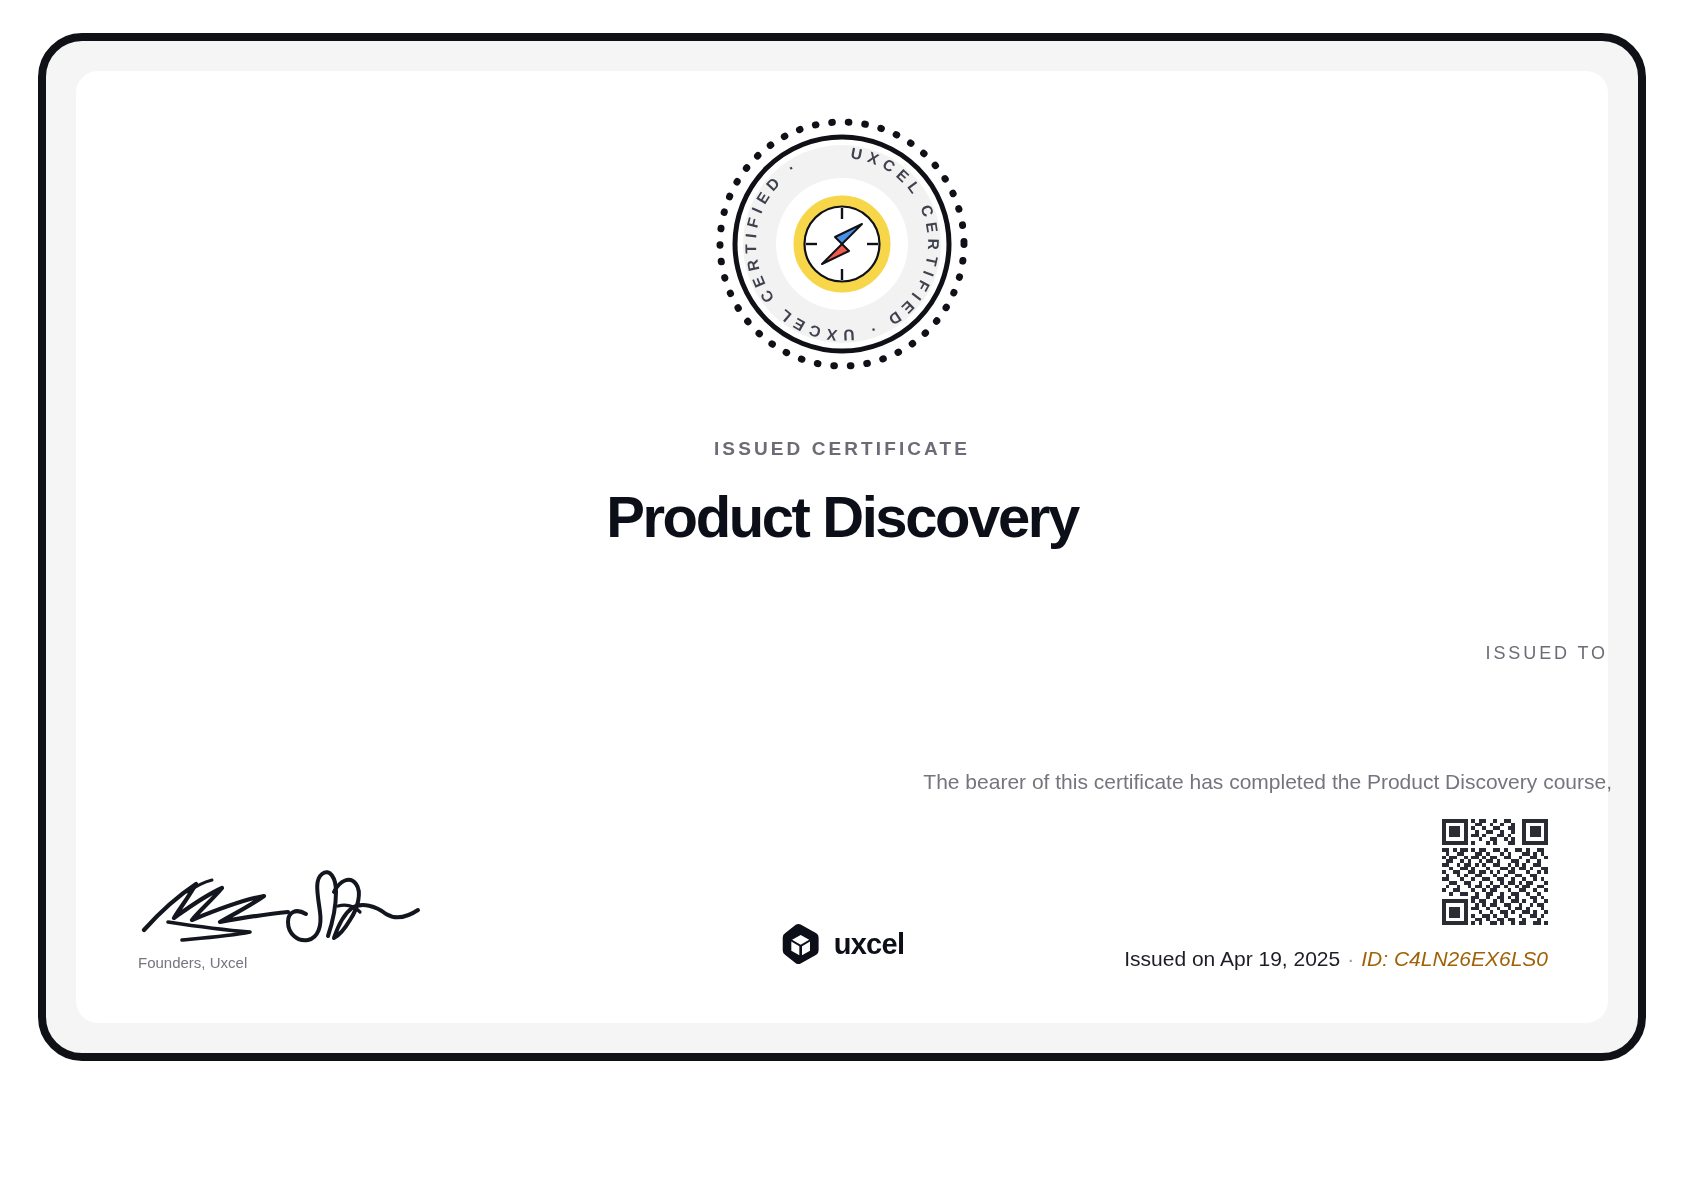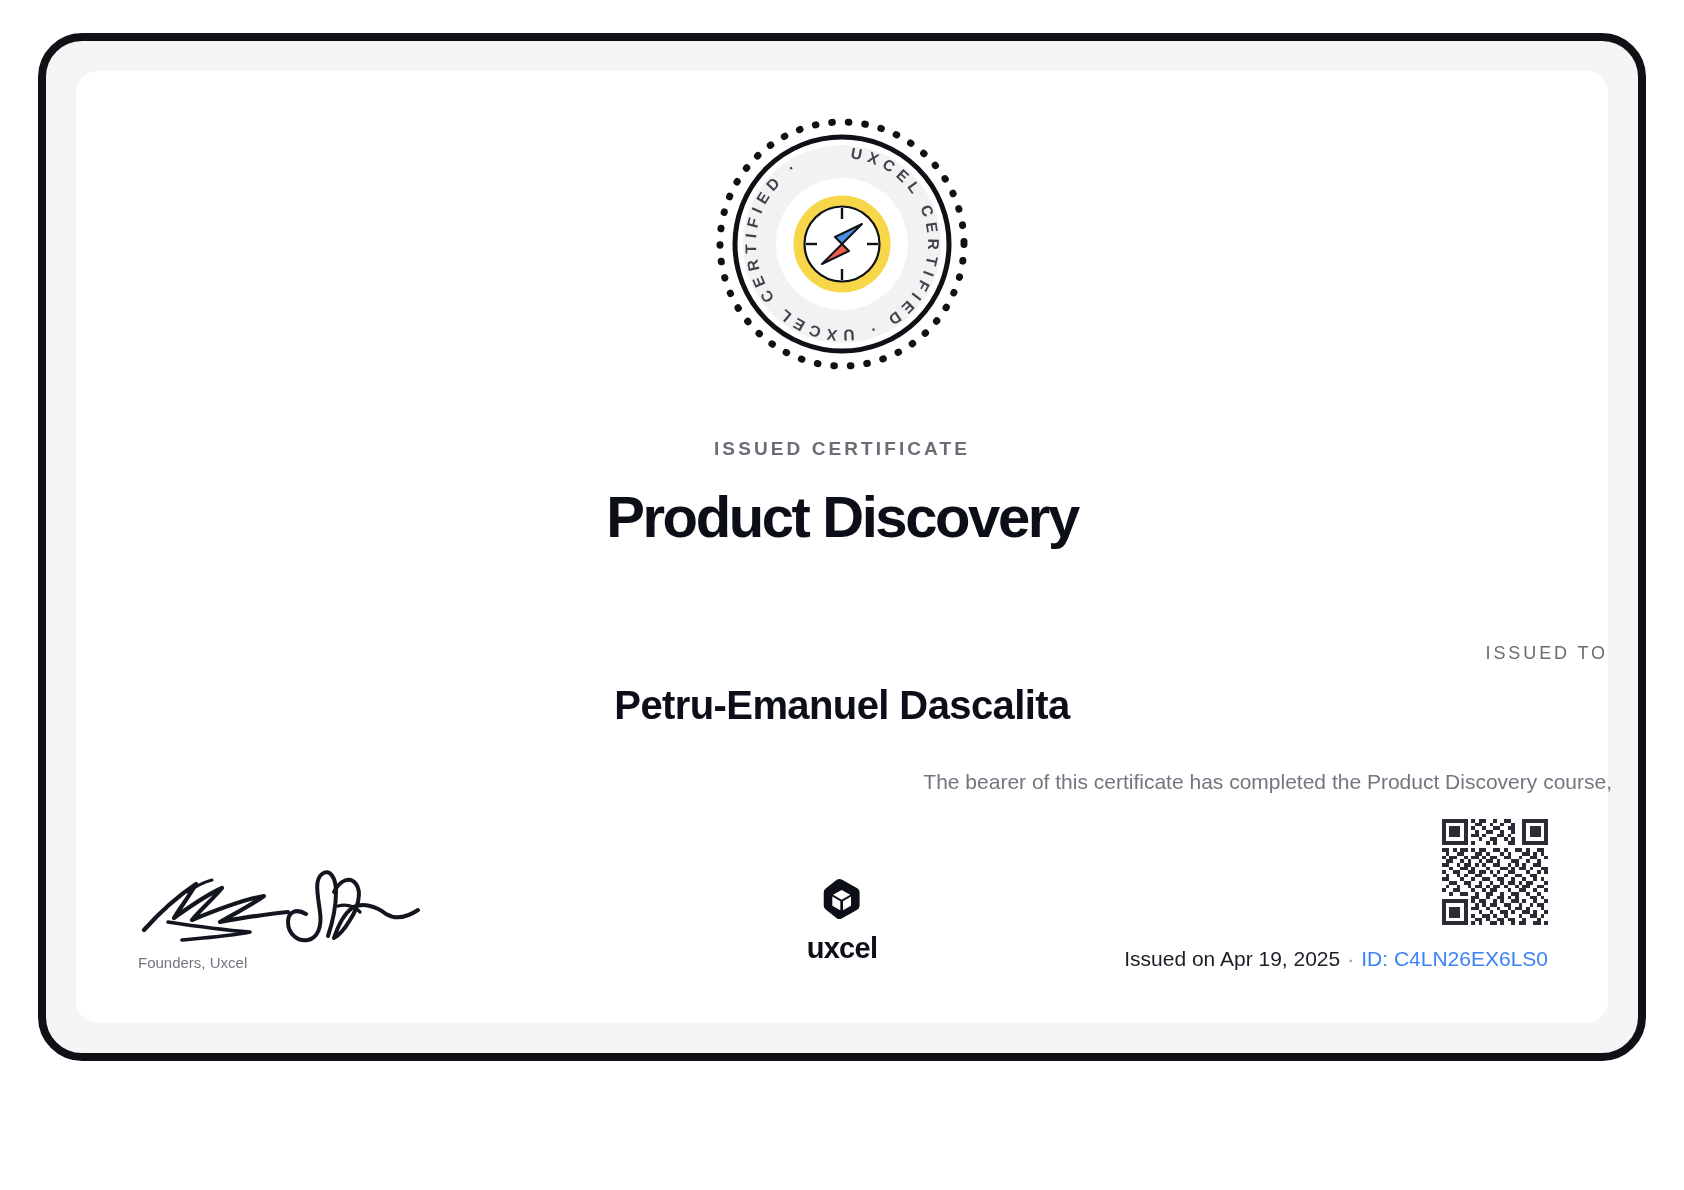--- a/index.html
+++ b/index.html
@@ -114,41 +114,40 @@
   }
 
   .brand {
     position: absolute;
     left: 50%;
     bottom: 58px;
     transform: translateX(-50%);
     display: flex;
     align-items: center;
     gap: 12px;
-    flex-direction: column;
   }
   .brand-mark { width: 42px; height: 42px; display: block; }
   .brand-word {
     font-size: 29px;
     font-weight: bold;
     letter-spacing: -0.7px;
     color: #0d0f18;
   }
 
   .meta-block {
     position: absolute;
     right: 60px;
     bottom: 52px;
     text-align: right;
     white-space: nowrap;
   }
   .qr { display: block; margin-left: auto; margin-bottom: 22px; width: 106px; height: 106px; }
   .meta-line { font-size: 21px; color: #1c1e26; }
   .meta-dot { color: #9a9ba3; margin: 0 7px; }
-  .meta-id { color: #3b82f6; }
+  .meta-id { color: #a16207; font-style: italic; }
 </style>
 </head>
 <body>
 
 <div class="cert-frame">
   <div class="cert-inner">
 
     <div class="seal-wrap">
       <svg class="seal-svg" viewBox="0 0 262 262">
         <defs>
@@ -175,21 +174,20 @@
           <line x1="156" y1="131" x2="167" y2="131" stroke="#0f1117" stroke-width="2.4"></line>
           <polygon points="151,111 131,131 124,124" fill="#4a90e8" stroke="#0f1117" stroke-width="2" stroke-linejoin="round"></polygon>
           <polygon points="111,151 131,131 138,138" fill="#f05a4f" stroke="#0f1117" stroke-width="2" stroke-linejoin="round"></polygon>
         </g>
       </svg>
     </div>
 
     <div class="kicker">ISSUED CERTIFICATE</div>
     <h1 class="course-title">Product Discovery</h1>
     <div class="issued-to">ISSUED TO</div>
-    <div class="recipient">Petru-Emanuel Dascalita</div>
     <div class="blurb">
       <div>The bearer of this certificate has completed the Product Discovery course,</div>
     </div>
 
     <div class="sig-block">
       <svg class="sig-svg" viewBox="0 0 290 92">
         <g fill="none" stroke="#14161f" stroke-linecap="round" stroke-linejoin="round">
           <path d="M6,78 C22,60 40,44 58,32 C50,46 42,56 36,66 C50,56 66,44 84,36
                    C74,48 62,58 54,68 C78,58 104,48 126,44 C112,54 96,62 82,70
                    C104,66 128,62 150,60" stroke-width="4.2"></path>

